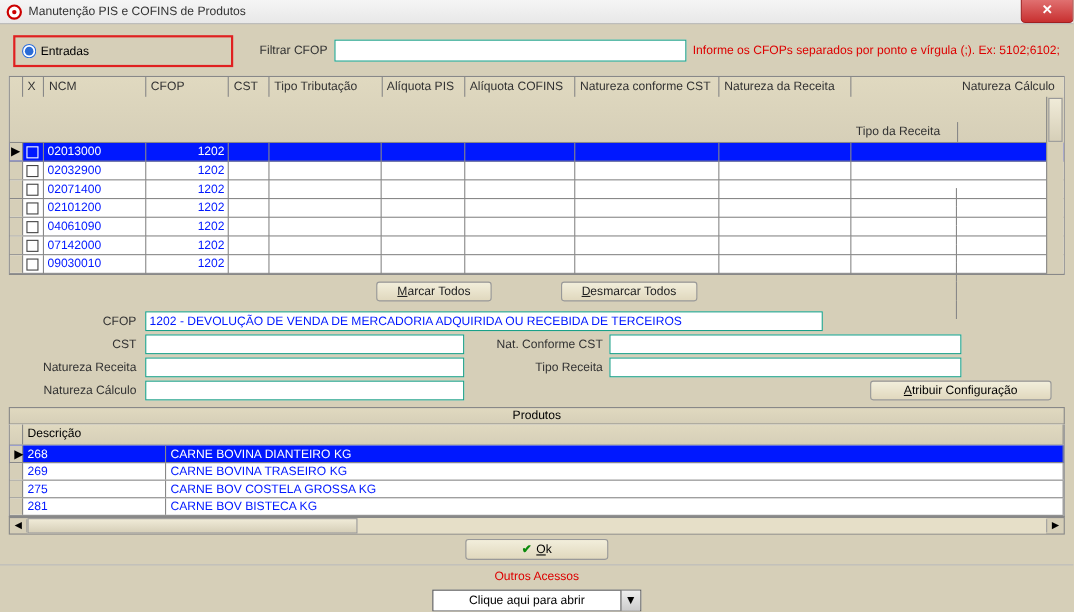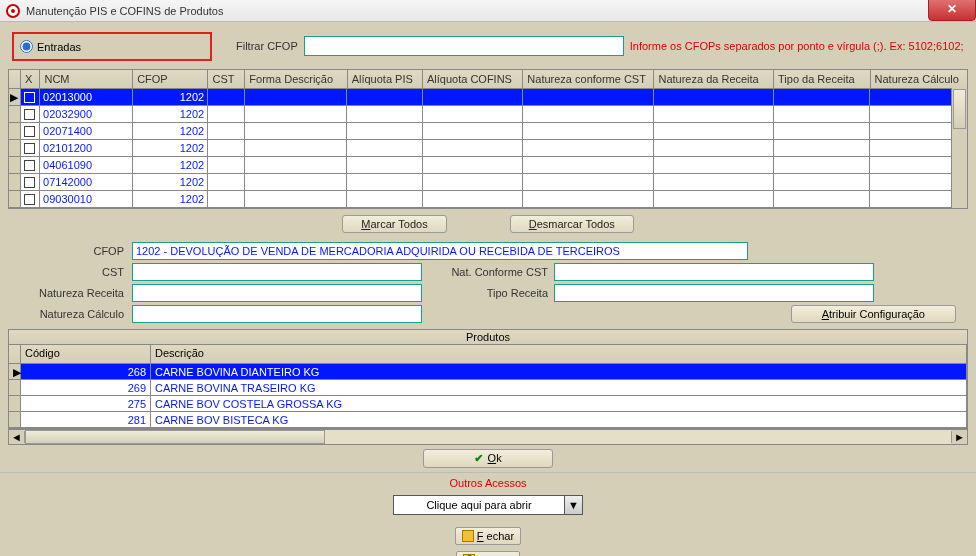--- a/index.html
+++ b/index.html
@@ -29,39 +29,39 @@
 .gc { border-right:1px solid #888; padding:0 3px; height:17px; line-height:17px; overflow:hidden; white-space:nowrap; color:#0018ff; }
 .grow.sel .gc { color:#fff; }
 .grow .cx { display:flex; align-items:center; justify-content:center; }
 .grow .cx .chk { width:11px; height:11px; border:1px solid #444; background:#fff; }
 .grow.sel .cx .chk { border-color:#fff; background:transparent; }
 .row-marker { width:12px; background:#d6cfb8; border-right:1px solid #888; text-align:center; color:#000; line-height:17px;}
 .grid-scroll { position:absolute; right:0; top:18px; bottom:0; width:16px; background:#d6cfb8; border-left:1px solid #888;}
 .grid-scroll .thumb{ background:linear-gradient(#f0ebd8,#d6cfb8); border:1px solid #999; height:40px; margin:1px;}
 
 .c-mark{width:12px;} .c-x{width:20px;} .c-ncm{width:96px;} .c-cfop{width:78px;text-align:right;} .c-cst{width:38px;}
-.c-ft{width:106px;} .c-apis{width:78px;} .c-acof{width:104px;} .c-ncst{width:136px;} .c-nrec{width:124px;} .c-trec{width:100px;} .c-ncalc{width:100px;}
+.c-ft{width:106px;} .c-apis{width:78px;} .c-acof{width:104px;} .c-ncst{width:136px;} .c-nrec{width:124px;} .c-trec{width:100px;margin-top:41px;} .c-ncalc{width:100px;}
 
 .mid-btns { text-align:center; padding:6px 0; }
 .btn { background:linear-gradient(#f2eedb,#e0d8be); border:1px solid #999; border-radius:3px; padding:2px 18px; margin:0 30px; cursor:pointer; color:#222;}
 
 .form-area { padding: 0 20px; }
 .frow { display:flex; align-items:center; margin:3px 0; gap:6px; }
 .flabel { width:106px; text-align:right; color:#333; padding-right:2px;}
 .finput { border:1px solid #1aa088; height:18px; padding:0 3px; background:#fff; color:#0018ff;}
 .finput.lg{ width:640px;} .finput.md{ width:290px;}
 .flabel2 { width:120px; text-align:right; color:#333;}
 .attr-btn { margin-left:auto; }
 .btn2 { background:linear-gradient(#f2eedb,#e0d8be); border:1px solid #999; border-radius:3px; padding:2px 30px; cursor:pointer;}
 
 .produtos-title { text-align:center; background:linear-gradient(#e0d9c0,#d6cfb8); border:1px solid #888; margin:6px 8px 0 8px; padding:1px 0;}
 .prod-grid { margin:0 8px; border:1px solid #888; border-top:none; background:#fff; position:relative;}
 .prod-header{ display:flex; background:linear-gradient(#e0d9c0,#d6cfb8); border-bottom:1px solid #888;}
 .ph{ border-right:1px solid #888; padding:2px 4px; height:18px;}
-.pc-mark{width:12px;} .pc-cod{width:130px;text-align:right;padding-right:6px;} .pc-desc{flex:1;}
+.pc-mark{width:12px;} .pc-cod{width:130px;padding-right:6px;} .pc-desc{flex:1;}
 .prow{ display:flex; height:16px; border-bottom:1px solid #888;}
 .prow .pc{ border-right:1px solid #888; padding:0 4px; line-height:16px; color:#0018ff;}
 .prow.sel{ background:#0018ff;} .prow.sel .pc{color:#fff;}
 .prod-hscroll{ height:16px; background:#d6cfb8; border-top:1px solid #888; margin:0 8px; border-left:1px solid #888;border-right:1px solid #888;border-bottom:1px solid #888; display:flex; align-items:center;}
 .prod-hscroll .har{width:16px;text-align:center;border-right:1px solid #999;}
 .prod-hscroll .htrack{flex:1; background:#e6dfc8; height:14px; margin:0; position:relative;}
 .prod-hscroll .hthumb{position:absolute;left:0;top:0;height:14px;width:300px;background:linear-gradient(#f0ebd8,#d6cfb8);border:1px solid #999;}
 .prod-hscroll .har2{width:16px;text-align:center;border-left:1px solid #999;}
 
 .ok-row{ text-align:center; padding:4px 0;}
@@ -103,21 +103,21 @@
   </div>
 </div>
 
 <div class="grid-wrap">
   <div class="grid-header">
     <div class="gh c-mark"></div>
     <div class="gh c-x">X</div>
     <div class="gh c-ncm">NCM</div>
     <div class="gh c-cfop" style="text-align:left">CFOP</div>
     <div class="gh c-cst">CST</div>
-    <div class="gh c-ft">Forma Descrição</div>
+    <div class="gh c-ft">Tipo Tributação</div>
     <div class="gh c-apis">Alíquota PIS</div>
     <div class="gh c-acof">Alíquota COFINS</div>
     <div class="gh c-ncst">Natureza conforme CST</div>
     <div class="gh c-nrec">Natureza da Receita</div>
     <div class="gh c-trec">Tipo da Receita</div>
     <div class="gh c-ncalc" style="border-right:none">Natureza Cálculo</div>
   </div>
   <div class="grid-body" id="grid-body">
       <div class="grow sel">
         <div class="row-marker">▶</div>
@@ -263,21 +263,20 @@
     <div class="flabel">Natureza Cálculo</div>
     <input class="finput md" value="" style="">
     <div class="attr-btn"><button class="btn2"><span class="ul">A</span><span>tribuir Configuração</span></button></div>
   </div>
 </div>
 
 <div class="produtos-title">Produtos</div>
 <div class="prod-grid">
   <div class="prod-header">
     <div class="ph pc-mark"></div>
-    <div class="ph pc-cod" style="text-align:left">Código</div>
     <div class="ph pc-desc">Descrição</div>
   </div>
   <div id="prod-body">
       <div class="prow sel">
         <div class="pc pc-mark row-marker" style="background:#d6cfb8;color:#000">▶</div>
         <div class="pc pc-cod">268</div>
         <div class="pc pc-desc">CARNE BOVINA DIANTEIRO KG</div>
       </div>
       <div class="prow">
         <div class="pc pc-mark row-marker" style="background:#d6cfb8;color:#000"></div>

